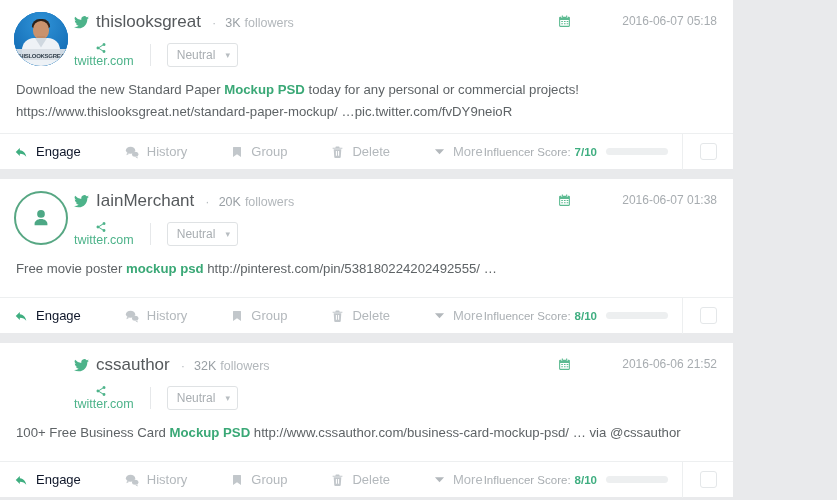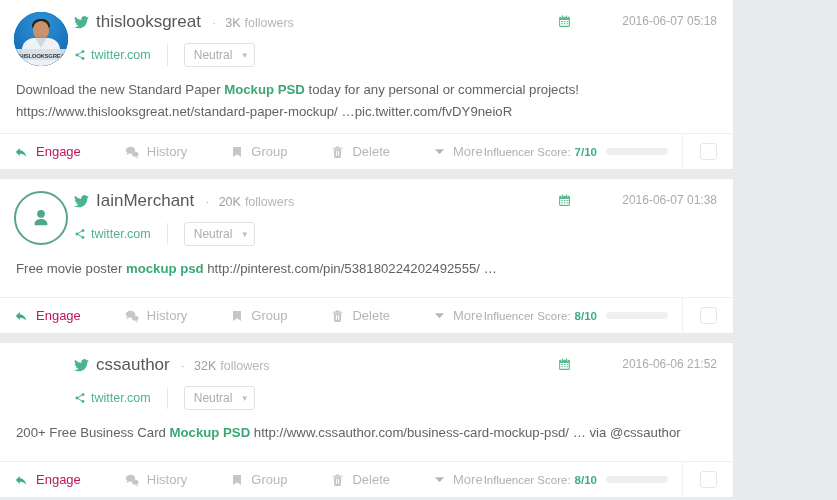--- a/index.html
+++ b/index.html
@@ -122,20 +122,21 @@
     align-items: center;
     height: 30px;
     margin-top: 4px;
   }
   .domain-link {
     display: inline-flex;
     align-items: center;
     color: #4db38a;
     font-size: 12.5px;
     text-decoration: none;
+    flex-direction: column;
   }
   .share-icon { margin-right: 5px; display:inline-flex; align-items:center; color:#4db38a;}
   .v-div {
     width: 1px;
     height: 22px;
     background: #e6e8ea;
     margin: 0 16px;
   }
   .sentiment-select {
     border: 1px solid #dfe2e4;
@@ -196,21 +197,21 @@
   .action {
     display: inline-flex;
     align-items: center;
     font-size: 13px;
     color: #b3b8bc;
     margin-right: 44px;
     cursor: pointer;
     white-space: nowrap;
   }
   .action .a-ico { margin-right: 8px; display:inline-flex; align-items:center; color:#c2c7cb; }
-  .action.engage { color: #be185d; }
+  .action.engage { color: #0f172a; }
   .action.engage .a-ico { color: #3fae80; }
   .action.more { margin-right: 0; }
   .action.more .a-ico { font-size: 10px; color:#b3b8bc; }
 
   .bar-right {
     margin-left: auto;
     display: flex;
     align-items: center;
     height: 36px;
   }
@@ -534,21 +535,21 @@
       <div class="post-date">
         <span class="cal-icon">
           <svg width="13" height="13" viewBox="0 0 24 24" fill="currentColor" aria-hidden="true">
             <path d="M7 1h2v3H7V1zm8 0h2v3h-2V1zM4 3h2v2h2V3h8v2h2V3h2a2 2 0 0 1 2 2v15a2 2 0 0 1-2 2H4a2 2 0 0 1-2-2V5a2 2 0 0 1 2-2zm0 6v11h16V9H4zm2 2h3v2H6v-2zm5 0h3v2h-3v-2zm5 0h3v2h-3v-2zM6 15h3v2H6v-2zm5 0h3v2h-3v-2zm5 0h3v2h-3v-2z"></path>
           </svg>
         </span>
         <span>2016-06-06 21:52</span>
       </div>
 
       <div class="post-text">
-        <span>200+ Free Business Card </span><b>Mockup PSD</b><span> http://www.cssauthor.com/business-card-mockup-psd/ … via @cssauthor</span>
+        <span>100+ Free Business Card </span><b>Mockup PSD</b><span> http://www.cssauthor.com/business-card-mockup-psd/ … via @cssauthor</span>
       </div>
     </div>
 
     <div class="action-bar">
       <span class="action engage">
         <span class="a-ico">
           <svg width="14" height="14" viewBox="0 0 24 24" fill="currentColor" aria-hidden="true">
             <path d="M10 9V5l-7 7 7 7v-4.1c5 0 8.5 1.6 11 5.1-1-5-4-10-11-11z"></path>
           </svg>
         </span>

